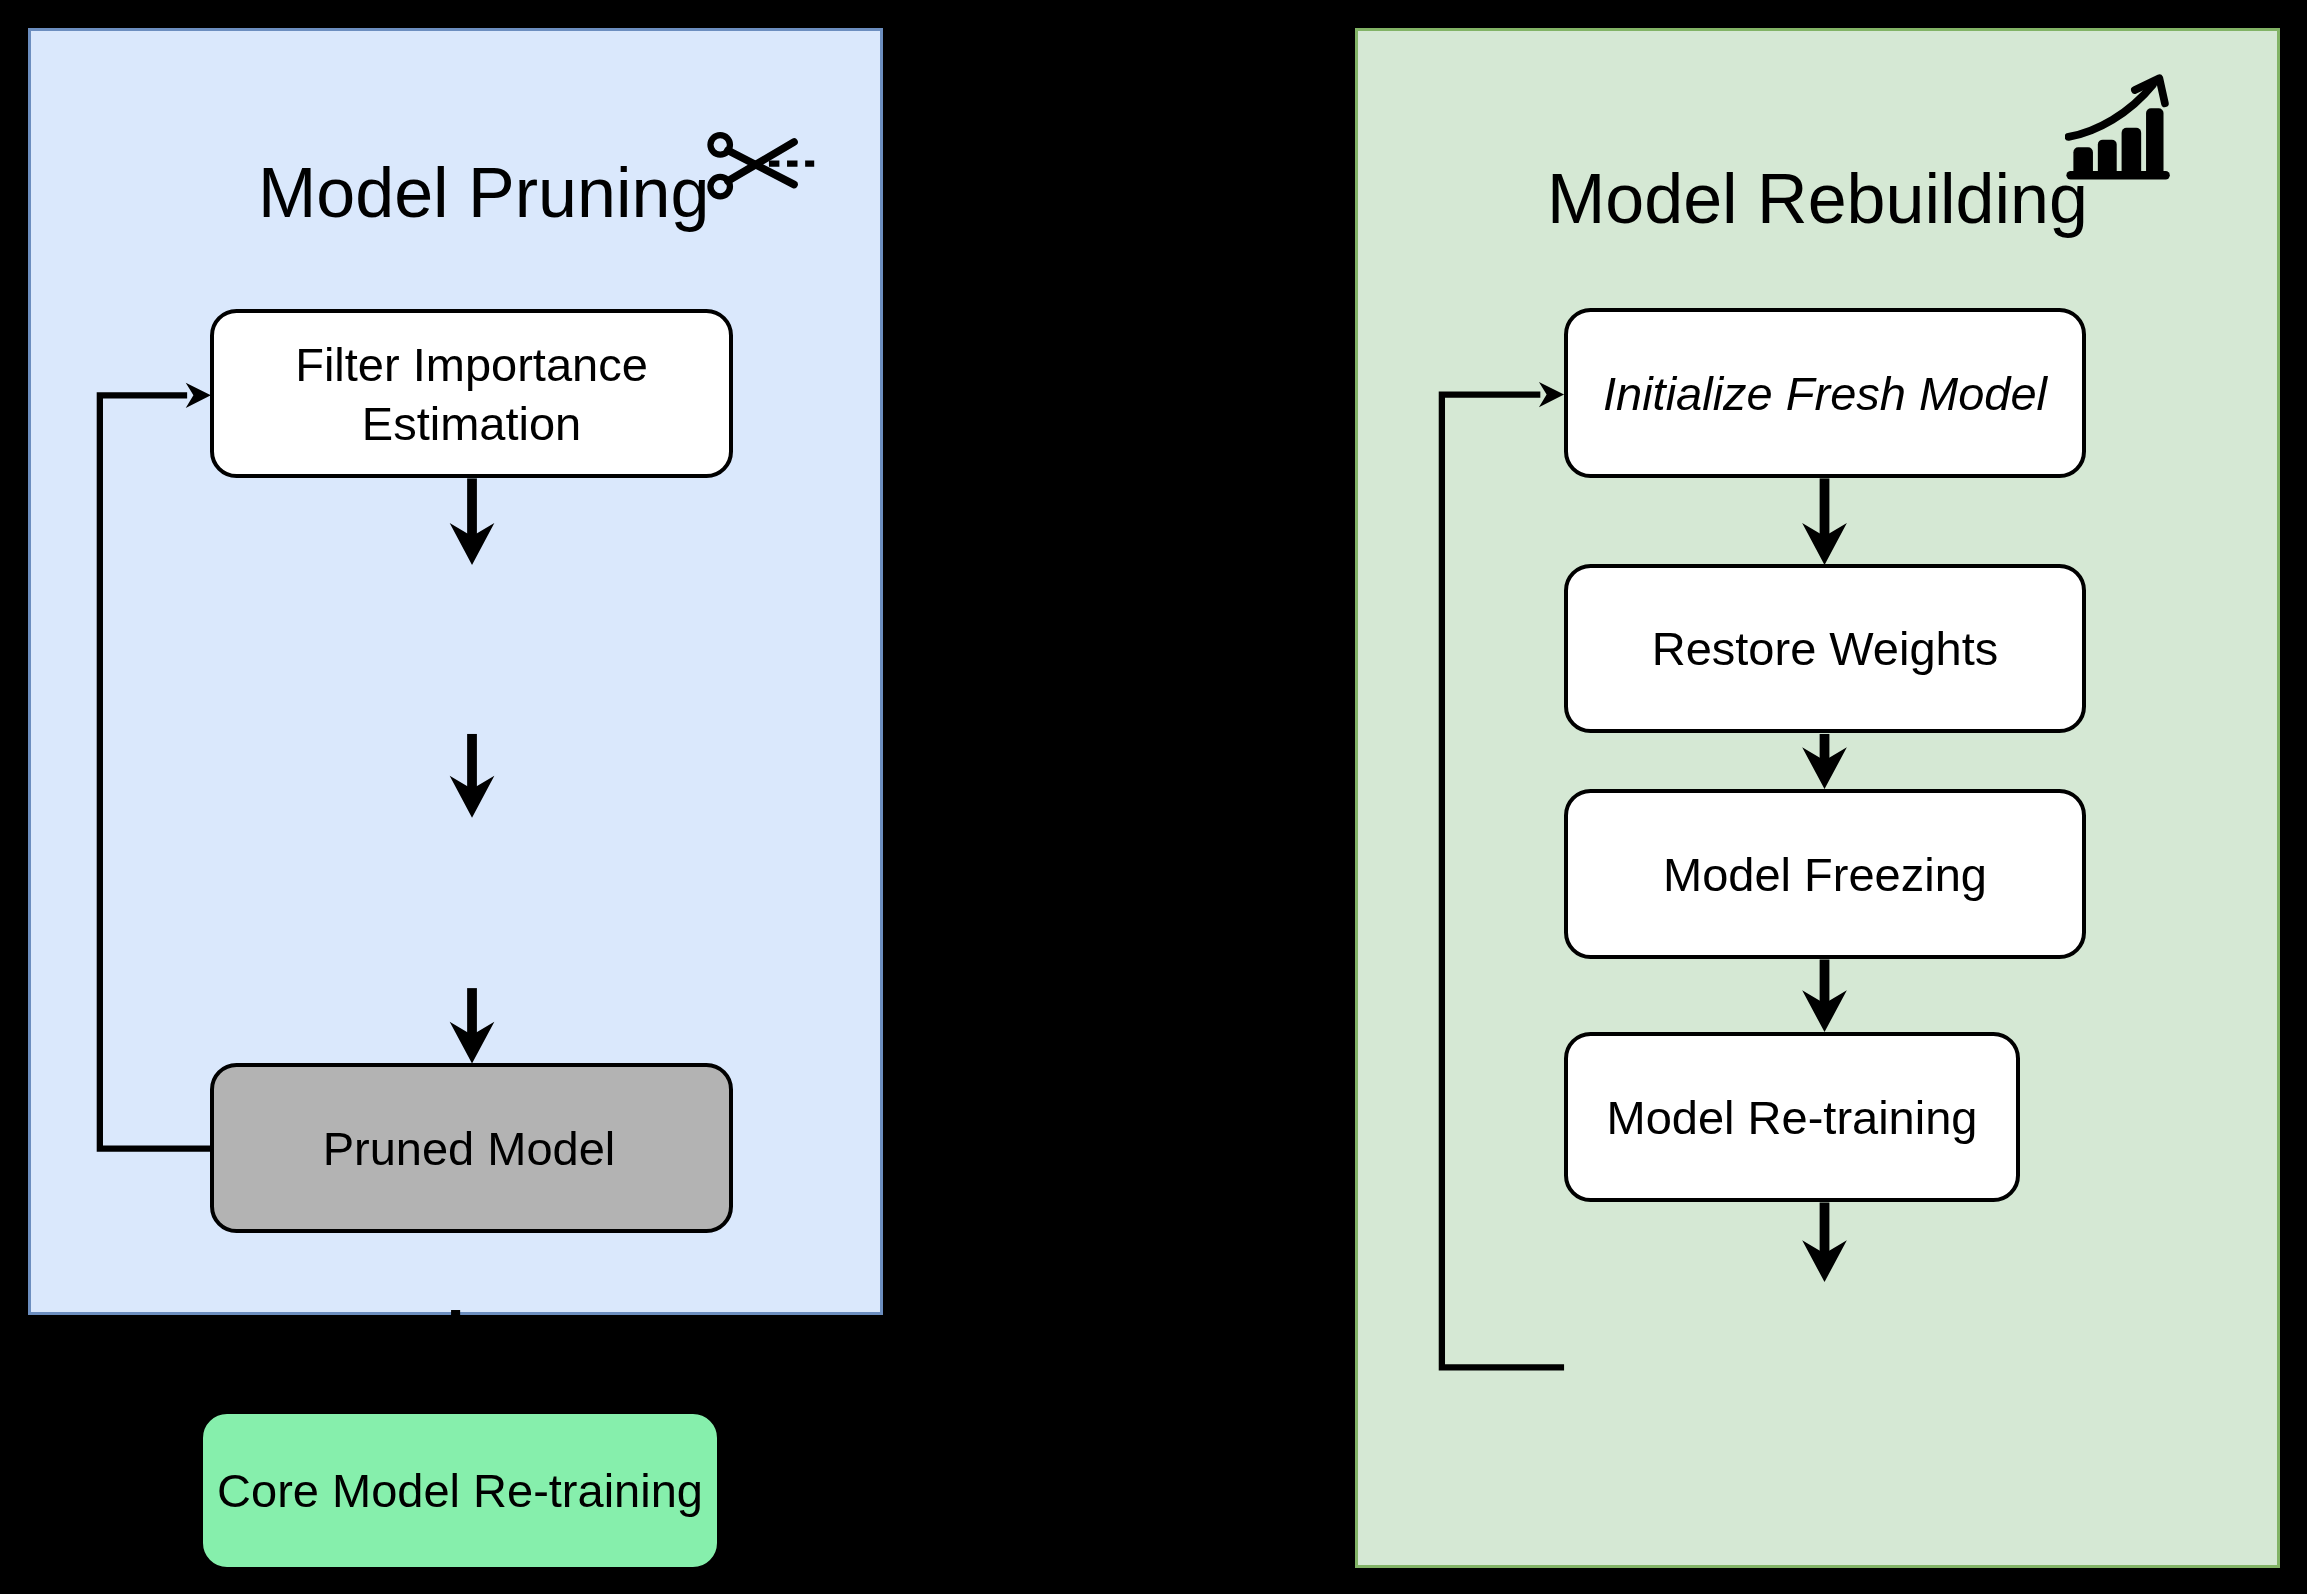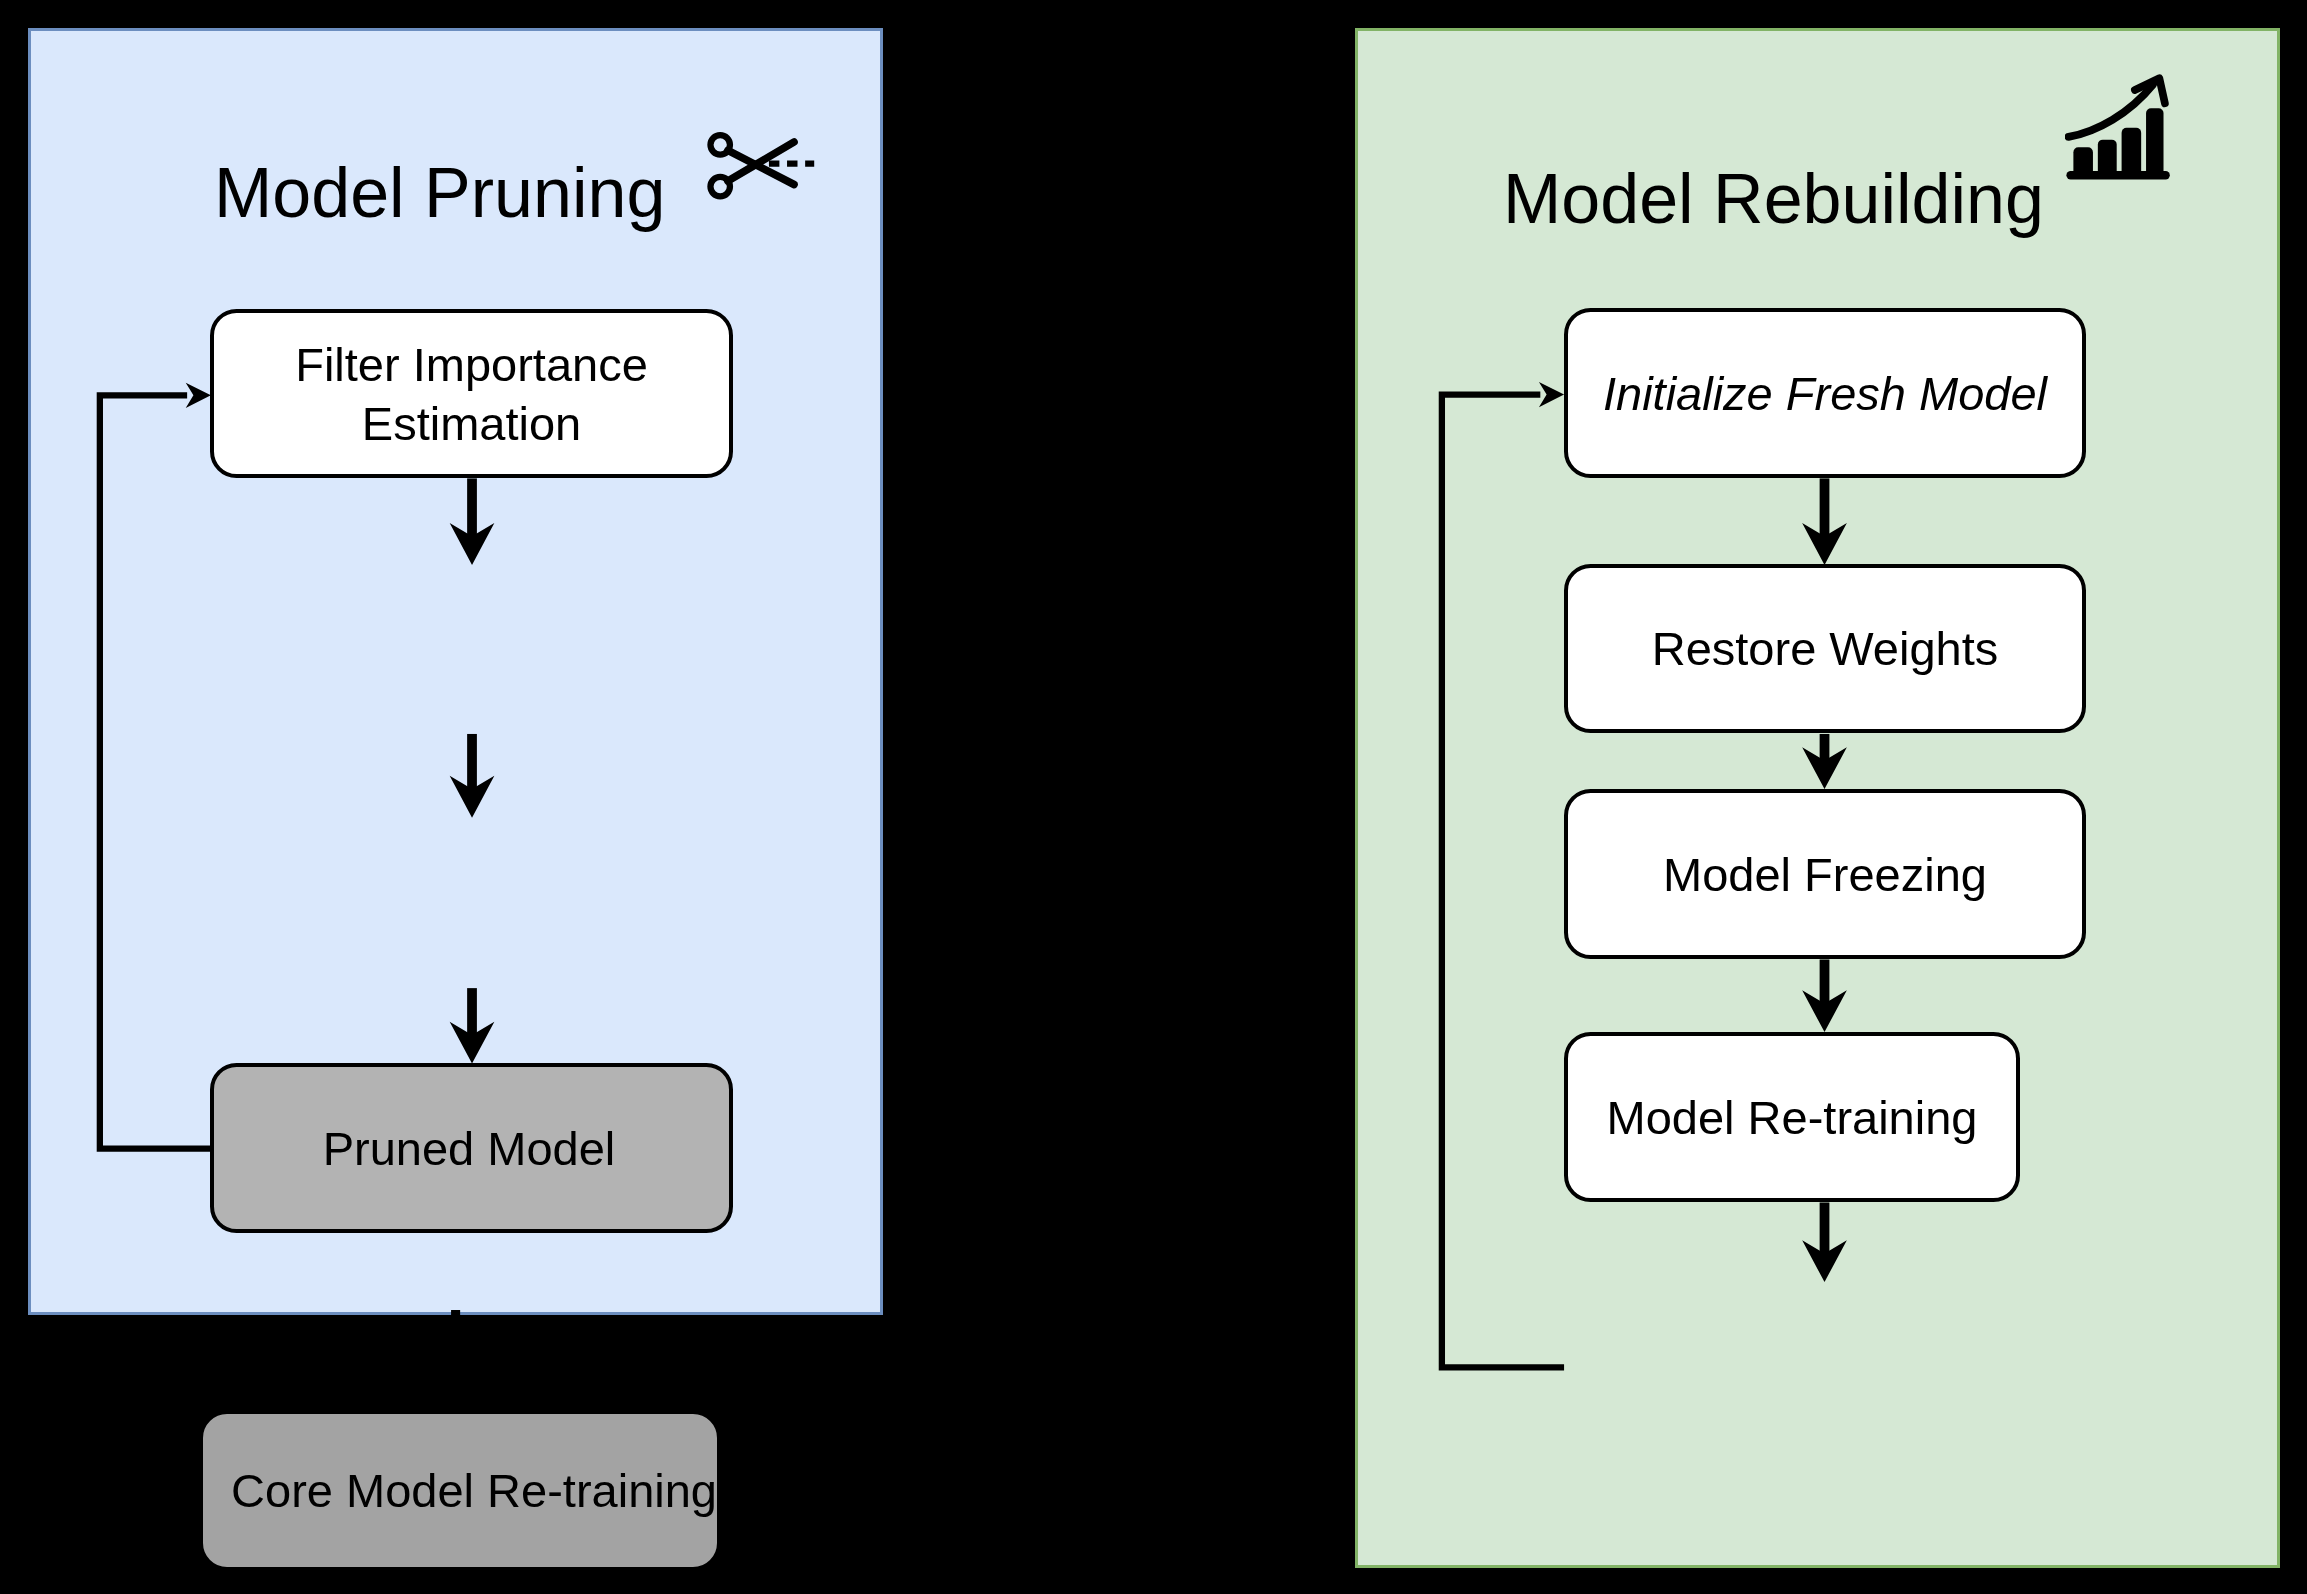--- a/index.html
+++ b/index.html
@@ -3,33 +3,33 @@
 <meta charset="utf-8">
 <style>
   html,body{margin:0;padding:0;background:#000;}
   #canvas{
     position:relative;width:2307px;height:1595px;background:#000;
     font-family:"Liberation Sans",sans-serif;overflow:hidden;color:#000;
   }
   .panel{position:absolute;box-sizing:border-box;border:3.5px solid;}
   .panel-blue{left:28px;top:28px;width:855px;height:1287px;background:#dae8fc;border-color:#6c8ebf;}
   .panel-green{left:1355px;top:28px;width:925px;height:1540px;background:#d5e8d4;border-color:#82b366;}
-  .title{position:absolute;font-size:70px;line-height:98px;white-space:nowrap;font-weight:400;}
+  .title{position:absolute;font-size:70px;line-height:98px;white-space:nowrap;font-weight:400;margin-left:44px;}
   .icon-svg{position:absolute;}
   .node{
     position:absolute;box-sizing:border-box;width:523px;height:170px;
     background:#fff;border:4.2px solid #000;border-radius:26.5px;
     display:flex;align-items:center;justify-content:center;text-align:center;
     font-size:47px;line-height:59px;padding:0 21px;
   }
   .node-gray{background:#b3b3b3;padding-left:16px;}
   #core-node{
     position:absolute;left:199px;top:1410px;width:522px;height:161px;
-    background:#a3a3a3;border:4.2px solid #000;border-radius:28px;box-sizing:border-box;
-    display:flex;align-items:center;justify-content:flex-end;text-align:center;
+    background:#86efac;border:4.2px solid #000;border-radius:28px;box-sizing:border-box;
+    display:flex;align-items:center;justify-content:center;text-align:center;
     font-size:47px;line-height:56px;
   }
   #edge-layer{position:absolute;left:0;top:0;width:2307px;height:1595px;pointer-events:none;}
 </style>
 </head>
 <body>
 
 <div id="canvas">
 
   <section class="panel panel-blue">

